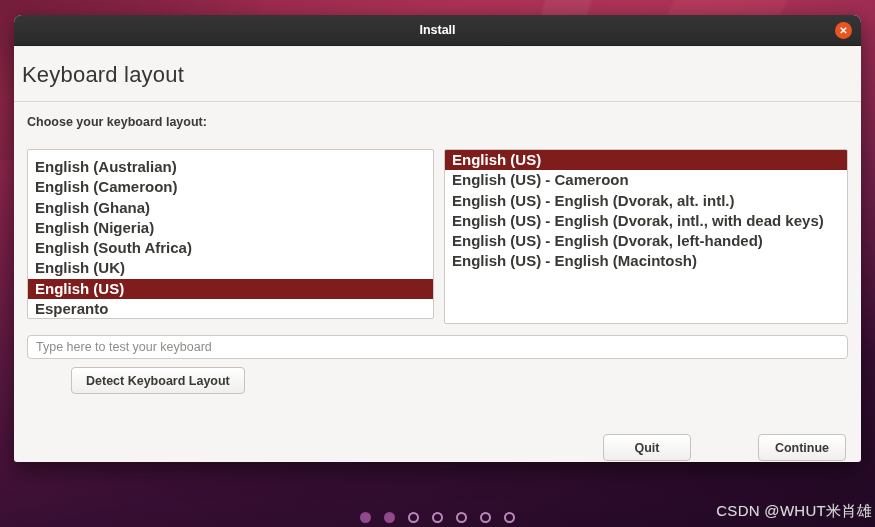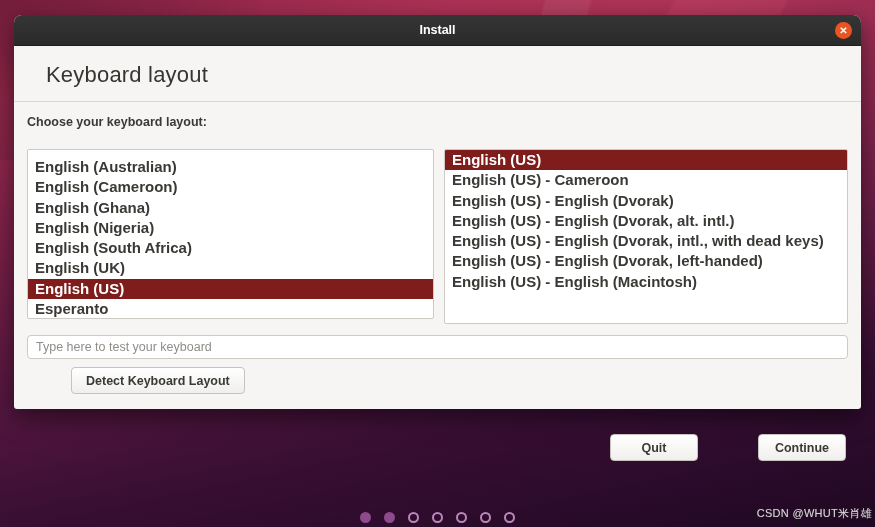--- a/index.html
+++ b/index.html
@@ -14,38 +14,38 @@
   
   .bg-streak { position:absolute; pointer-events:none; }
   .bg-streak.s1 { left:420px; top:0; width:290px; height:70px;
     background:linear-gradient(105deg, transparent 40%, rgba(255,255,255,.06) 41%, rgba(255,255,255,.06) 55%, transparent 56%); }
   .bg-streak.s2 { left:560px; top:0; width:320px; height:120px;
     background:linear-gradient(115deg, transparent 30%, rgba(255,120,140,.10) 31%, rgba(255,120,140,.10) 60%, transparent 61%); }
   .bg-streak.s3 { left:0; top:0; width:260px; height:160px;
     background:linear-gradient(135deg, rgba(0,0,0,.18), transparent 70%); }
 
   .window {
-    position:absolute; left:14px; top:15px; width:847px; height:394px;
+    position:absolute; left:14px; top:15px; width:847px; height:447px;
     background:#f6f5f3; border-radius:8px 8px 3px 3px;
     box-shadow:0 8px 24px rgba(0,0,0,.5);
   }
   .titlebar {
     position:relative; height:31px; border-radius:8px 8px 0 0;
     background:linear-gradient(#353535, #2a2a2a);
     border-bottom:1px solid #1d1d1d;
     display:flex; align-items:center; justify-content:center;
   }
   .titlebar .title { color:#fff; font-size:12.5px; font-weight:bold; }
   .close-btn {
     position:absolute; right:9px; top:7px; width:17px; height:17px;
     border-radius:50%; background:#ea5420; color:#fff;
     display:flex; align-items:center; justify-content:center;
     font-size:10px; font-weight:bold; line-height:1; cursor:pointer;
   }
-  .header { padding:16px 20px 13px 32px; border-bottom:1px solid #dbd7d2; }
+  .header { padding:16px 20px 13px 8px; border-bottom:1px solid #dbd7d2; }
   .page-title { font-size:22px; color:#363531; font-weight:normal; letter-spacing:.2px; }
 
   .content { position:relative; padding:13px 13px 0 13px; height:454px; }
   .chooser-label { font-size:12.5px; font-weight:bold; color:#3a3935; margin-bottom:20px; }
 
   .lists { display:flex; gap:10px; }
   .listbox {
     background:#fff; border:1px solid #cfc9c3; border-radius:2px; overflow:hidden;
   }
   .listbox.left  { width:407px; height:170px; padding-top:7px; }
@@ -66,31 +66,31 @@
   .test-input::placeholder { color:#908d89; font-weight:normal; }
 
   .btn {
     display:inline-flex; align-items:center; justify-content:center;
     background:linear-gradient(#ffffff, #f1efed);
     border:1px solid #c7c2bc; border-radius:4px;
     font-size:12.5px; font-weight:bold; color:#3a3935; cursor:pointer;
     padding:0 14px; height:27px;margin-left:44px;
   }
   .detect-btn { margin-top:8px; }
-  .nav-buttons { position:absolute; right:15px; bottom:95px; display:flex; gap:16px; }
+  .nav-buttons { position:absolute; right:15px; bottom:95px; display:flex; gap:23px; }
   .nav-buttons .btn { min-width:88px; }
 
   .dots { position:absolute; left:0; right:0; bottom:33px; display:flex; justify-content:center; gap:13px; }
   .dot { width:11px; height:11px; border-radius:50%; }
   .dot.filled { background:#8e4a8b; }
   .dot.empty  { background:transparent; border:2px solid #bd87bc; width:11px; height:11px; }
 
   .watermark {
     position:absolute; right:3px; bottom:6px; z-index:5;
-    font-size:11px; color:rgba(225,225,225,.95);
+    font-size:15px; color:rgba(225,225,225,.95);
     text-shadow:0 0 1px rgba(120,120,120,.5);
     letter-spacing:.3px;
   }
 </style>
 </head>
 <body>
 
 <div class="bg-streak s1"></div>
 <div class="bg-streak s2"></div>
 <div class="bg-streak s3"></div>
@@ -116,21 +116,20 @@
           <div class="row">English (Ghana)</div>
           <div class="row">English (Nigeria)</div>
           <div class="row">English (South Africa)</div>
           <div class="row">English (UK)</div>
           <div class="row selected">English (US)</div>
           <div class="row">Esperanto</div>
         </div>
       <div class="listbox right">
           <div class="row selected">English (US)</div>
           <div class="row">English (US) - Cameroon</div>
-          <div class="row">English (US) - English (Dvorak)</div>
           <div class="row">English (US) - English (Dvorak, alt. intl.)</div>
           <div class="row">English (US) - English (Dvorak, intl., with dead keys)</div>
           <div class="row">English (US) - English (Dvorak, left-handed)</div>
           <div class="row">English (US) - English (Macintosh)</div>
         </div>
     </div>
 
     <input class="test-input" type="text" placeholder="Type here to test your keyboard" style="">
 
     <button class="btn detect-btn">Detect Keyboard Layout</button>

